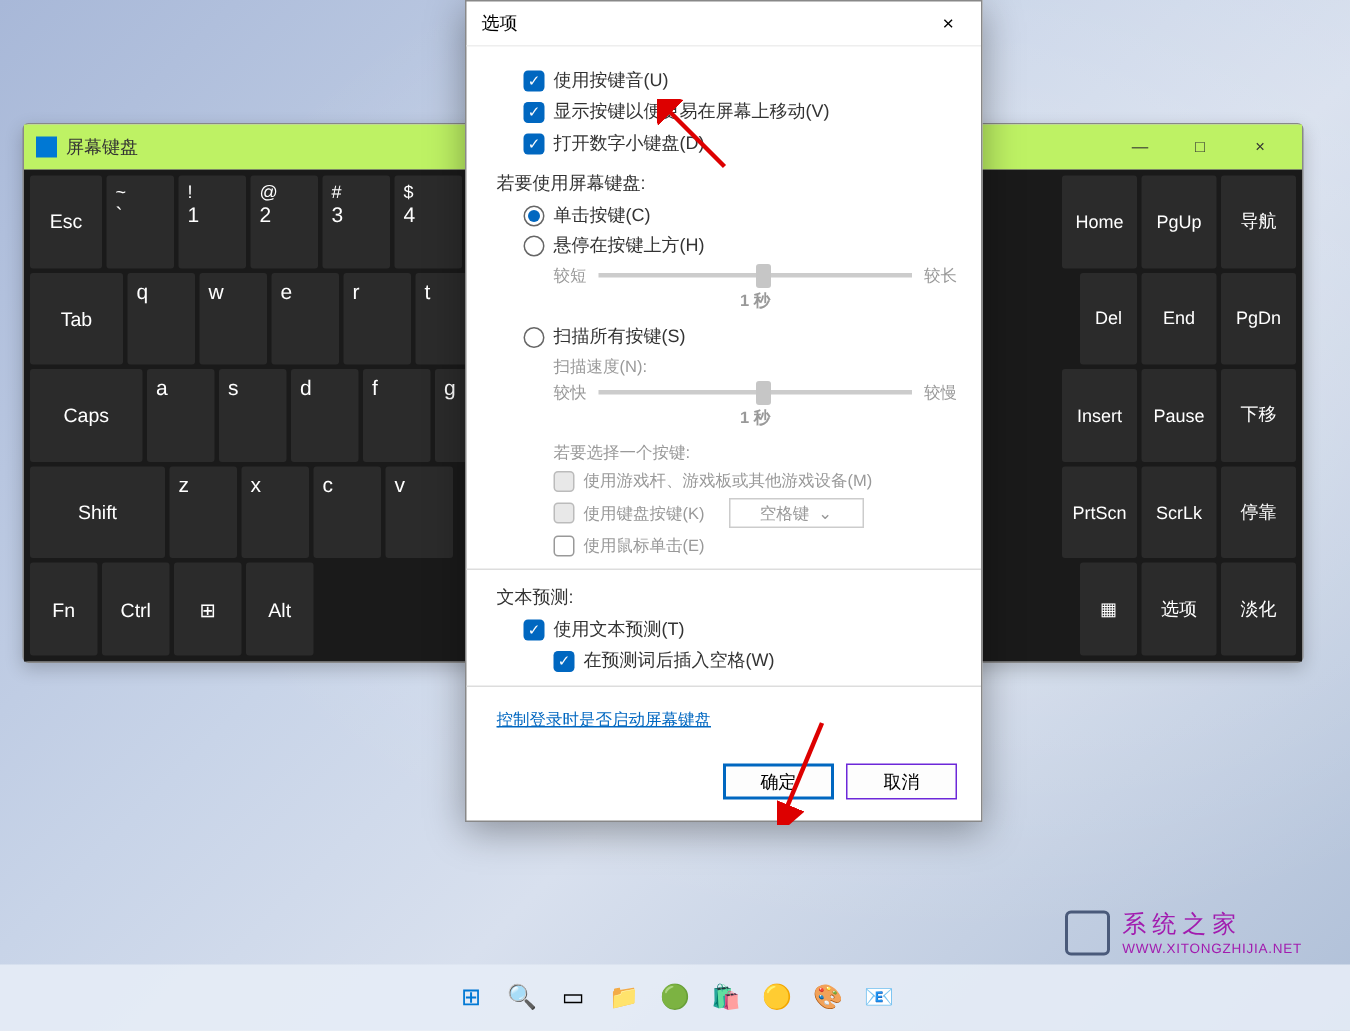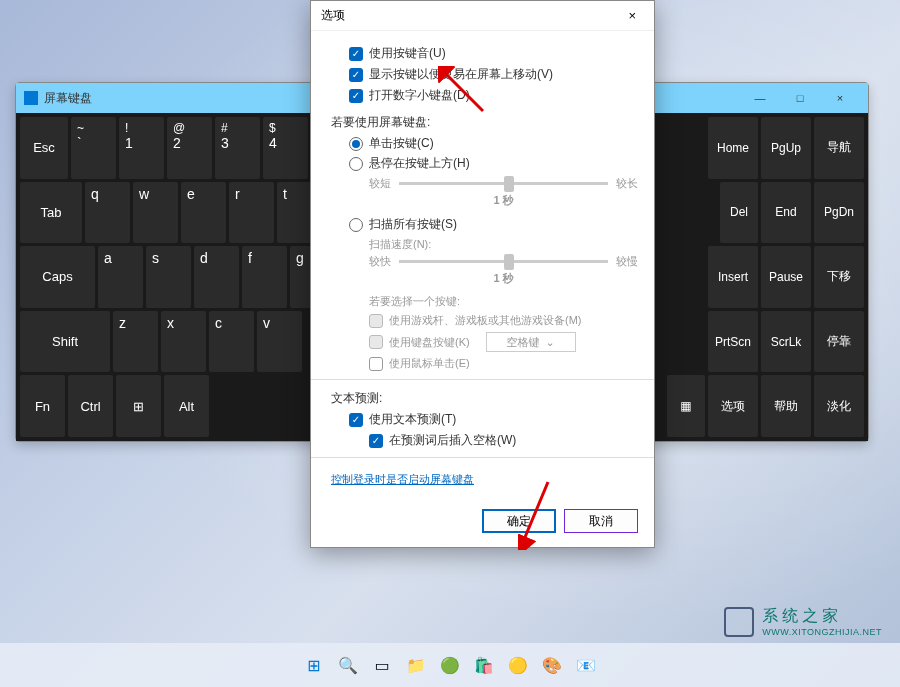--- a/index.html
+++ b/index.html
@@ -3,21 +3,21 @@
   <meta charset="utf-8">
   <style>
     * { margin: 0; padding: 0; box-sizing: border-box; font-family: "Microsoft YaHei", "Segoe UI", sans-serif; }
     body { width: 900px; height: 687px; overflow: hidden; position: relative; background: linear-gradient(135deg, #a8b8d8 0%, #c8d4e8 40%, #d8e0ee 60%, #b0c0d8 100%); }
     
     
     .bg-swirl { position: absolute; inset: 0; background: radial-gradient(ellipse at 70% 40%, rgba(255,255,255,0.3) 0%, transparent 60%); }
     
     
     .osk-window { position: absolute; left: 15px; top: 82px; width: 854px; height: 360px; background: #fdfdfd; border: 1px solid #888; border-radius: 4px; box-shadow: 0 4px 12px rgba(0,0,0,0.2); }
-    .osk-titlebar { height: 30px; display: flex; align-items: center; padding: 0 8px; background: #7dd3fc; }
+    .osk-titlebar { height: 30px; display: flex; align-items: center; padding: 0 8px; background: #bef264; }
     .osk-icon { width: 14px; height: 14px; background: #0078d4; margin-right: 6px; }
     .osk-title { font-size: 12px; color: #333; flex: 1; }
     .osk-controls { display: flex; gap: 0; }
     .osk-ctrl { width: 40px; height: 28px; display: flex; align-items: center; justify-content: center; font-size: 11px; color: #333; cursor: pointer; }
     .osk-body { background: #1a1a1a; height: calc(100% - 30px); padding: 4px; display: flex; flex-direction: column; gap: 3px; }
     .key-row { display: flex; gap: 3px; flex: 1; }
     .key { background: #2b2b2b; color: #fff; display: flex; align-items: flex-start; justify-content: flex-start; padding: 4px 6px; font-size: 14px; border-radius: 2px; cursor: pointer; min-width: 45px; }
     .key.fn { font-size: 13px; align-items: center; justify-content: center; }
     .key.num-top { flex-direction: column; font-size: 10px; }
     .key.num-top .sym { font-size: 12px; }
@@ -57,21 +57,21 @@
     
     
     .arrow { position: absolute; z-index: 20; }
     .arrow svg { display: block; }
     
     
     .taskbar { position: absolute; left: 0; right: 0; bottom: 0; height: 44px; background: rgba(230,236,246,0.9); display: flex; align-items: center; justify-content: center; gap: 6px; }
     .tb-icon { width: 28px; height: 28px; border-radius: 4px; display: flex; align-items: center; justify-content: center; font-size: 16px; cursor: pointer; }
     
     
-    .watermark { position: absolute; right: 18px; bottom: 50px; color: #0f766e; font-size: 12px; display: flex; align-items: center; gap: 8px; }
+    .watermark { position: absolute; right: 32px; bottom: 50px; color: #a21caf; font-size: 12px; display: flex; align-items: center; gap: 8px; }
     .wm-logo { width: 30px; height: 30px; border: 2px solid #4a5a7a; border-radius: 4px; position: relative; }
     .wm-text .l1 { font-size: 16px; letter-spacing: 4px; }
     .wm-text .l2 { font-size: 9px; letter-spacing: 0.5px; }
   </style>
 </head>
 <body>
 
 <div class="bg-swirl"></div>
 
 <div class="osk-window">
@@ -152,21 +152,20 @@
       <div class="key right-cluster">停靠</div>
     </div>
     <div class="key-row">
       <div class="key fn">Fn</div>
       <div class="key fn">Ctrl</div>
       <div class="key fn">⊞</div>
       <div class="key fn">Alt</div>
       <div style="flex:1"></div>
       <div class="key right-cluster" style="min-width:38px">▦</div>
       <div class="key right-cluster">选项</div>
-      <div class="key right-cluster">帮助</div>
       <div class="key right-cluster">淡化</div>
     </div>
   </div>
 </div>
 
 <div class="dialog">
   <div class="dlg-titlebar">
     <div class="dlg-title">选项</div>
     <div class="dlg-close">×</div>
   </div>

